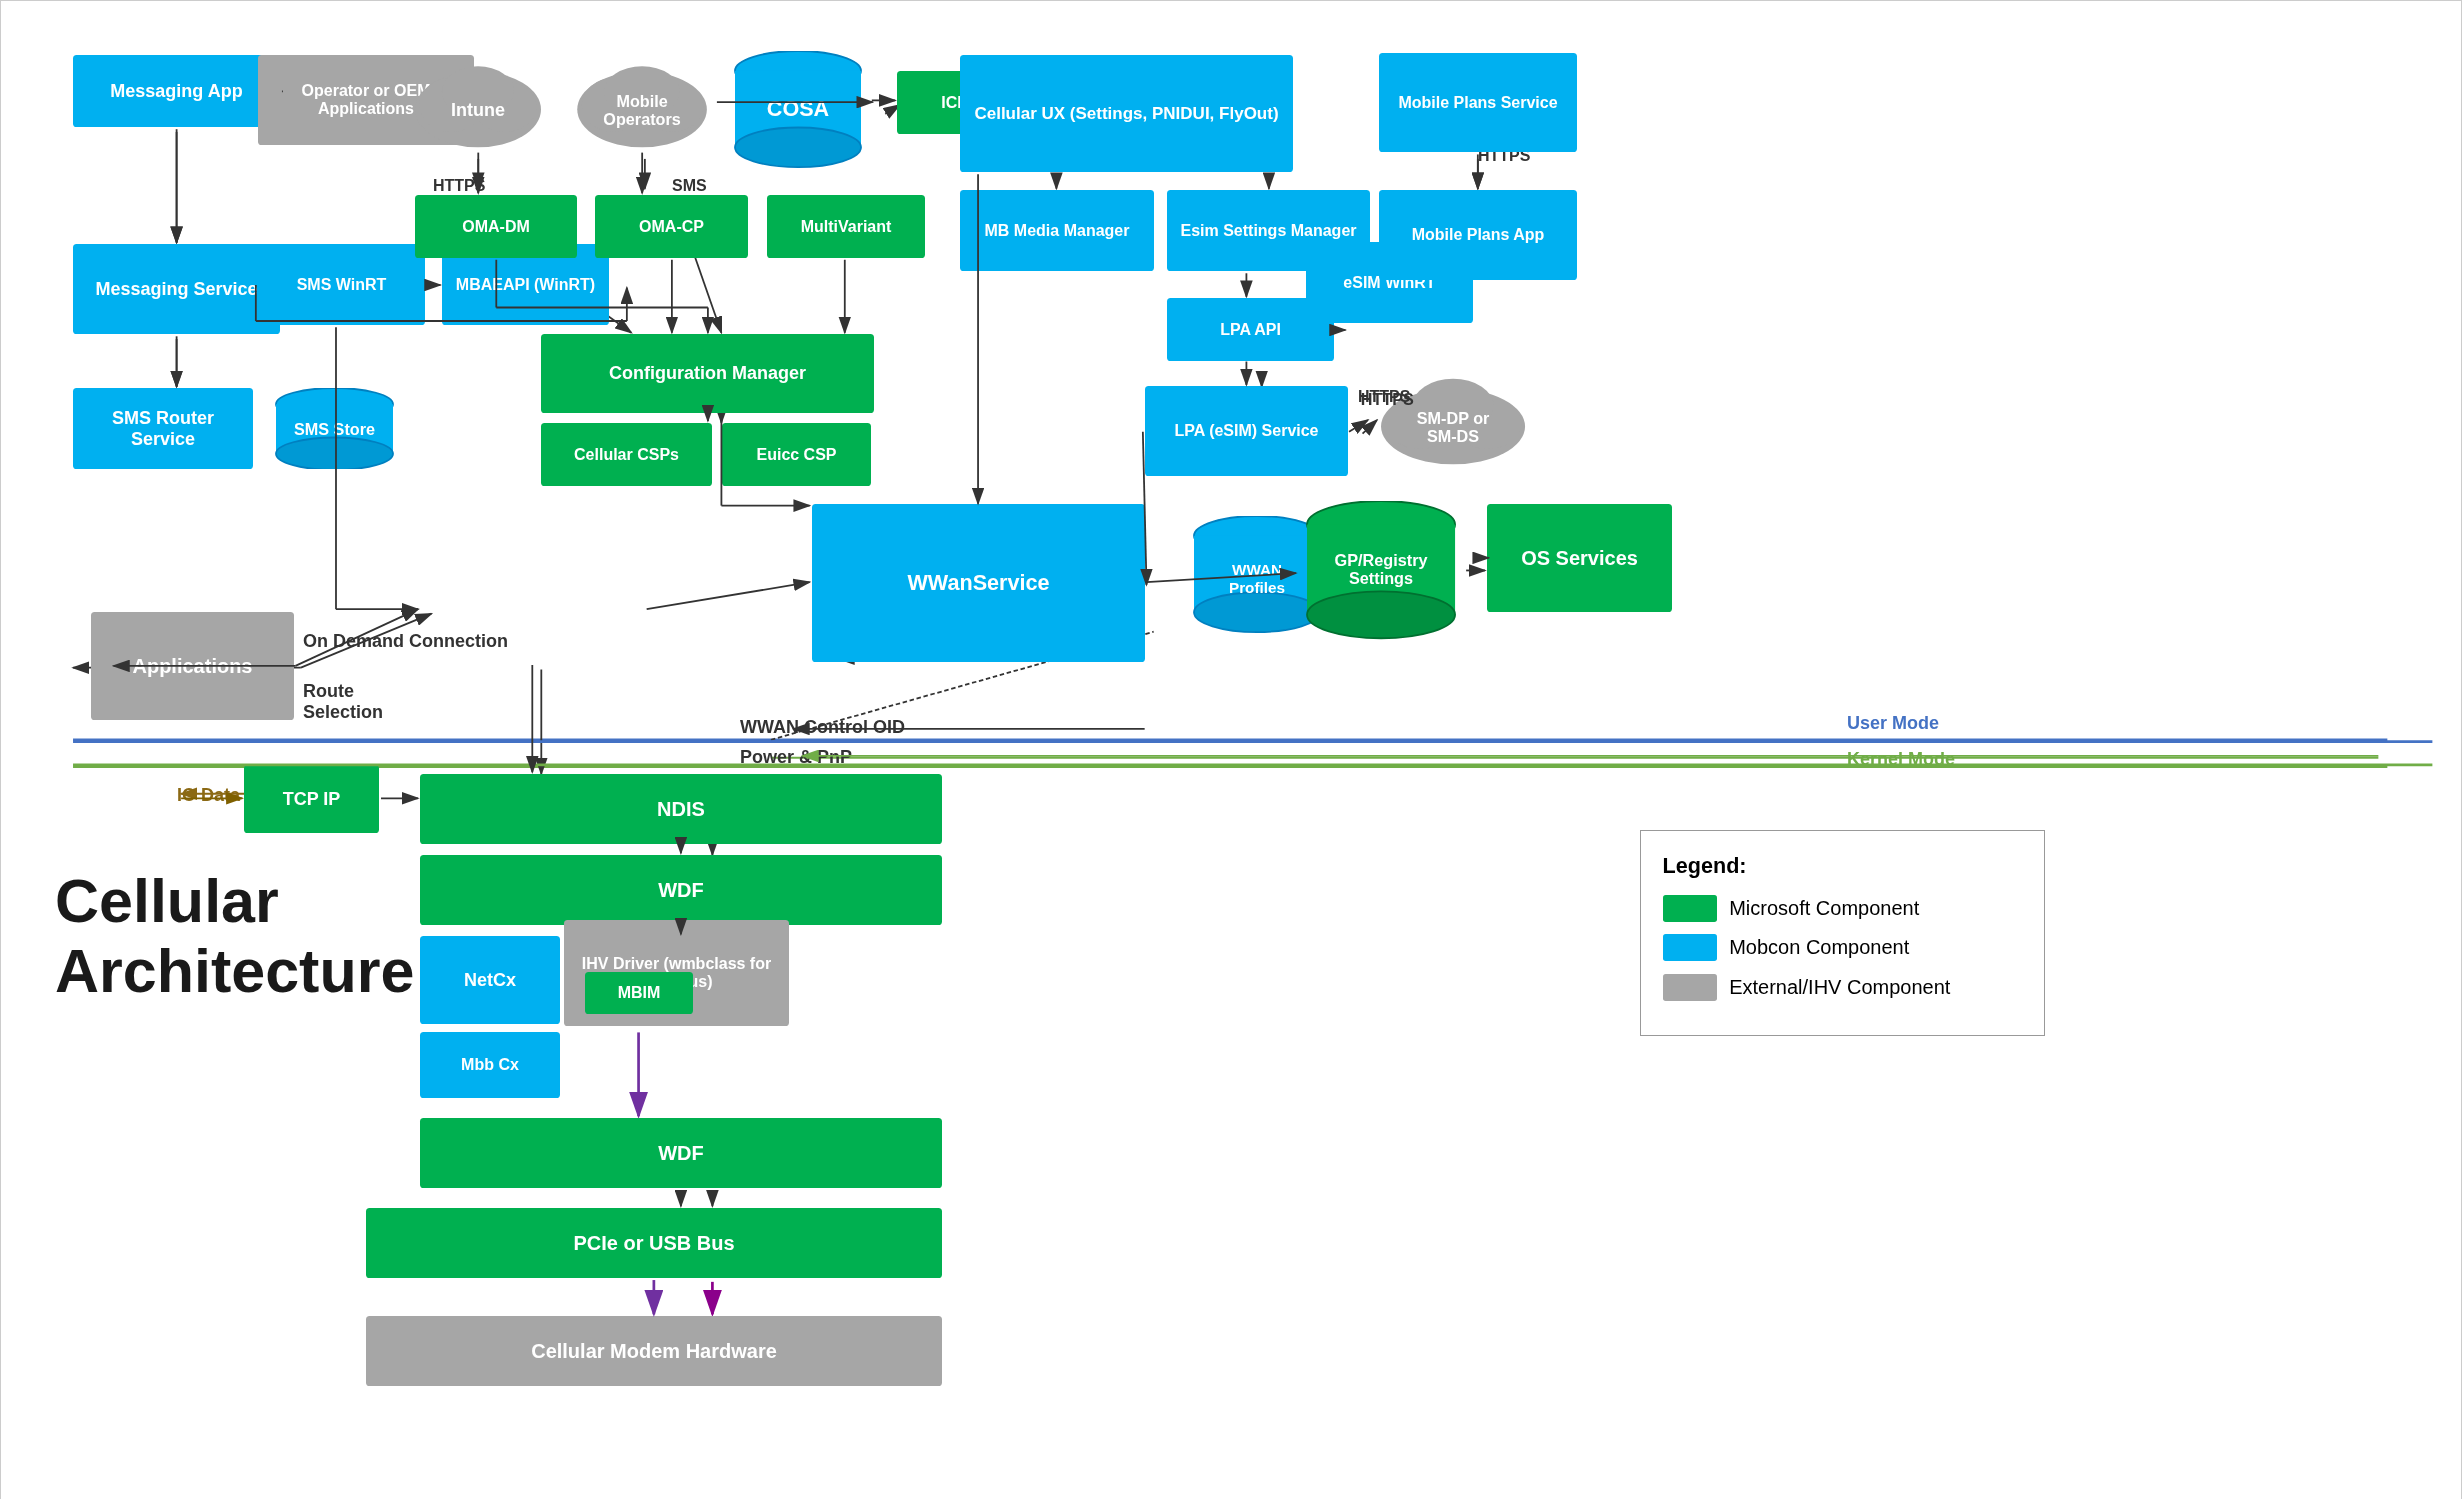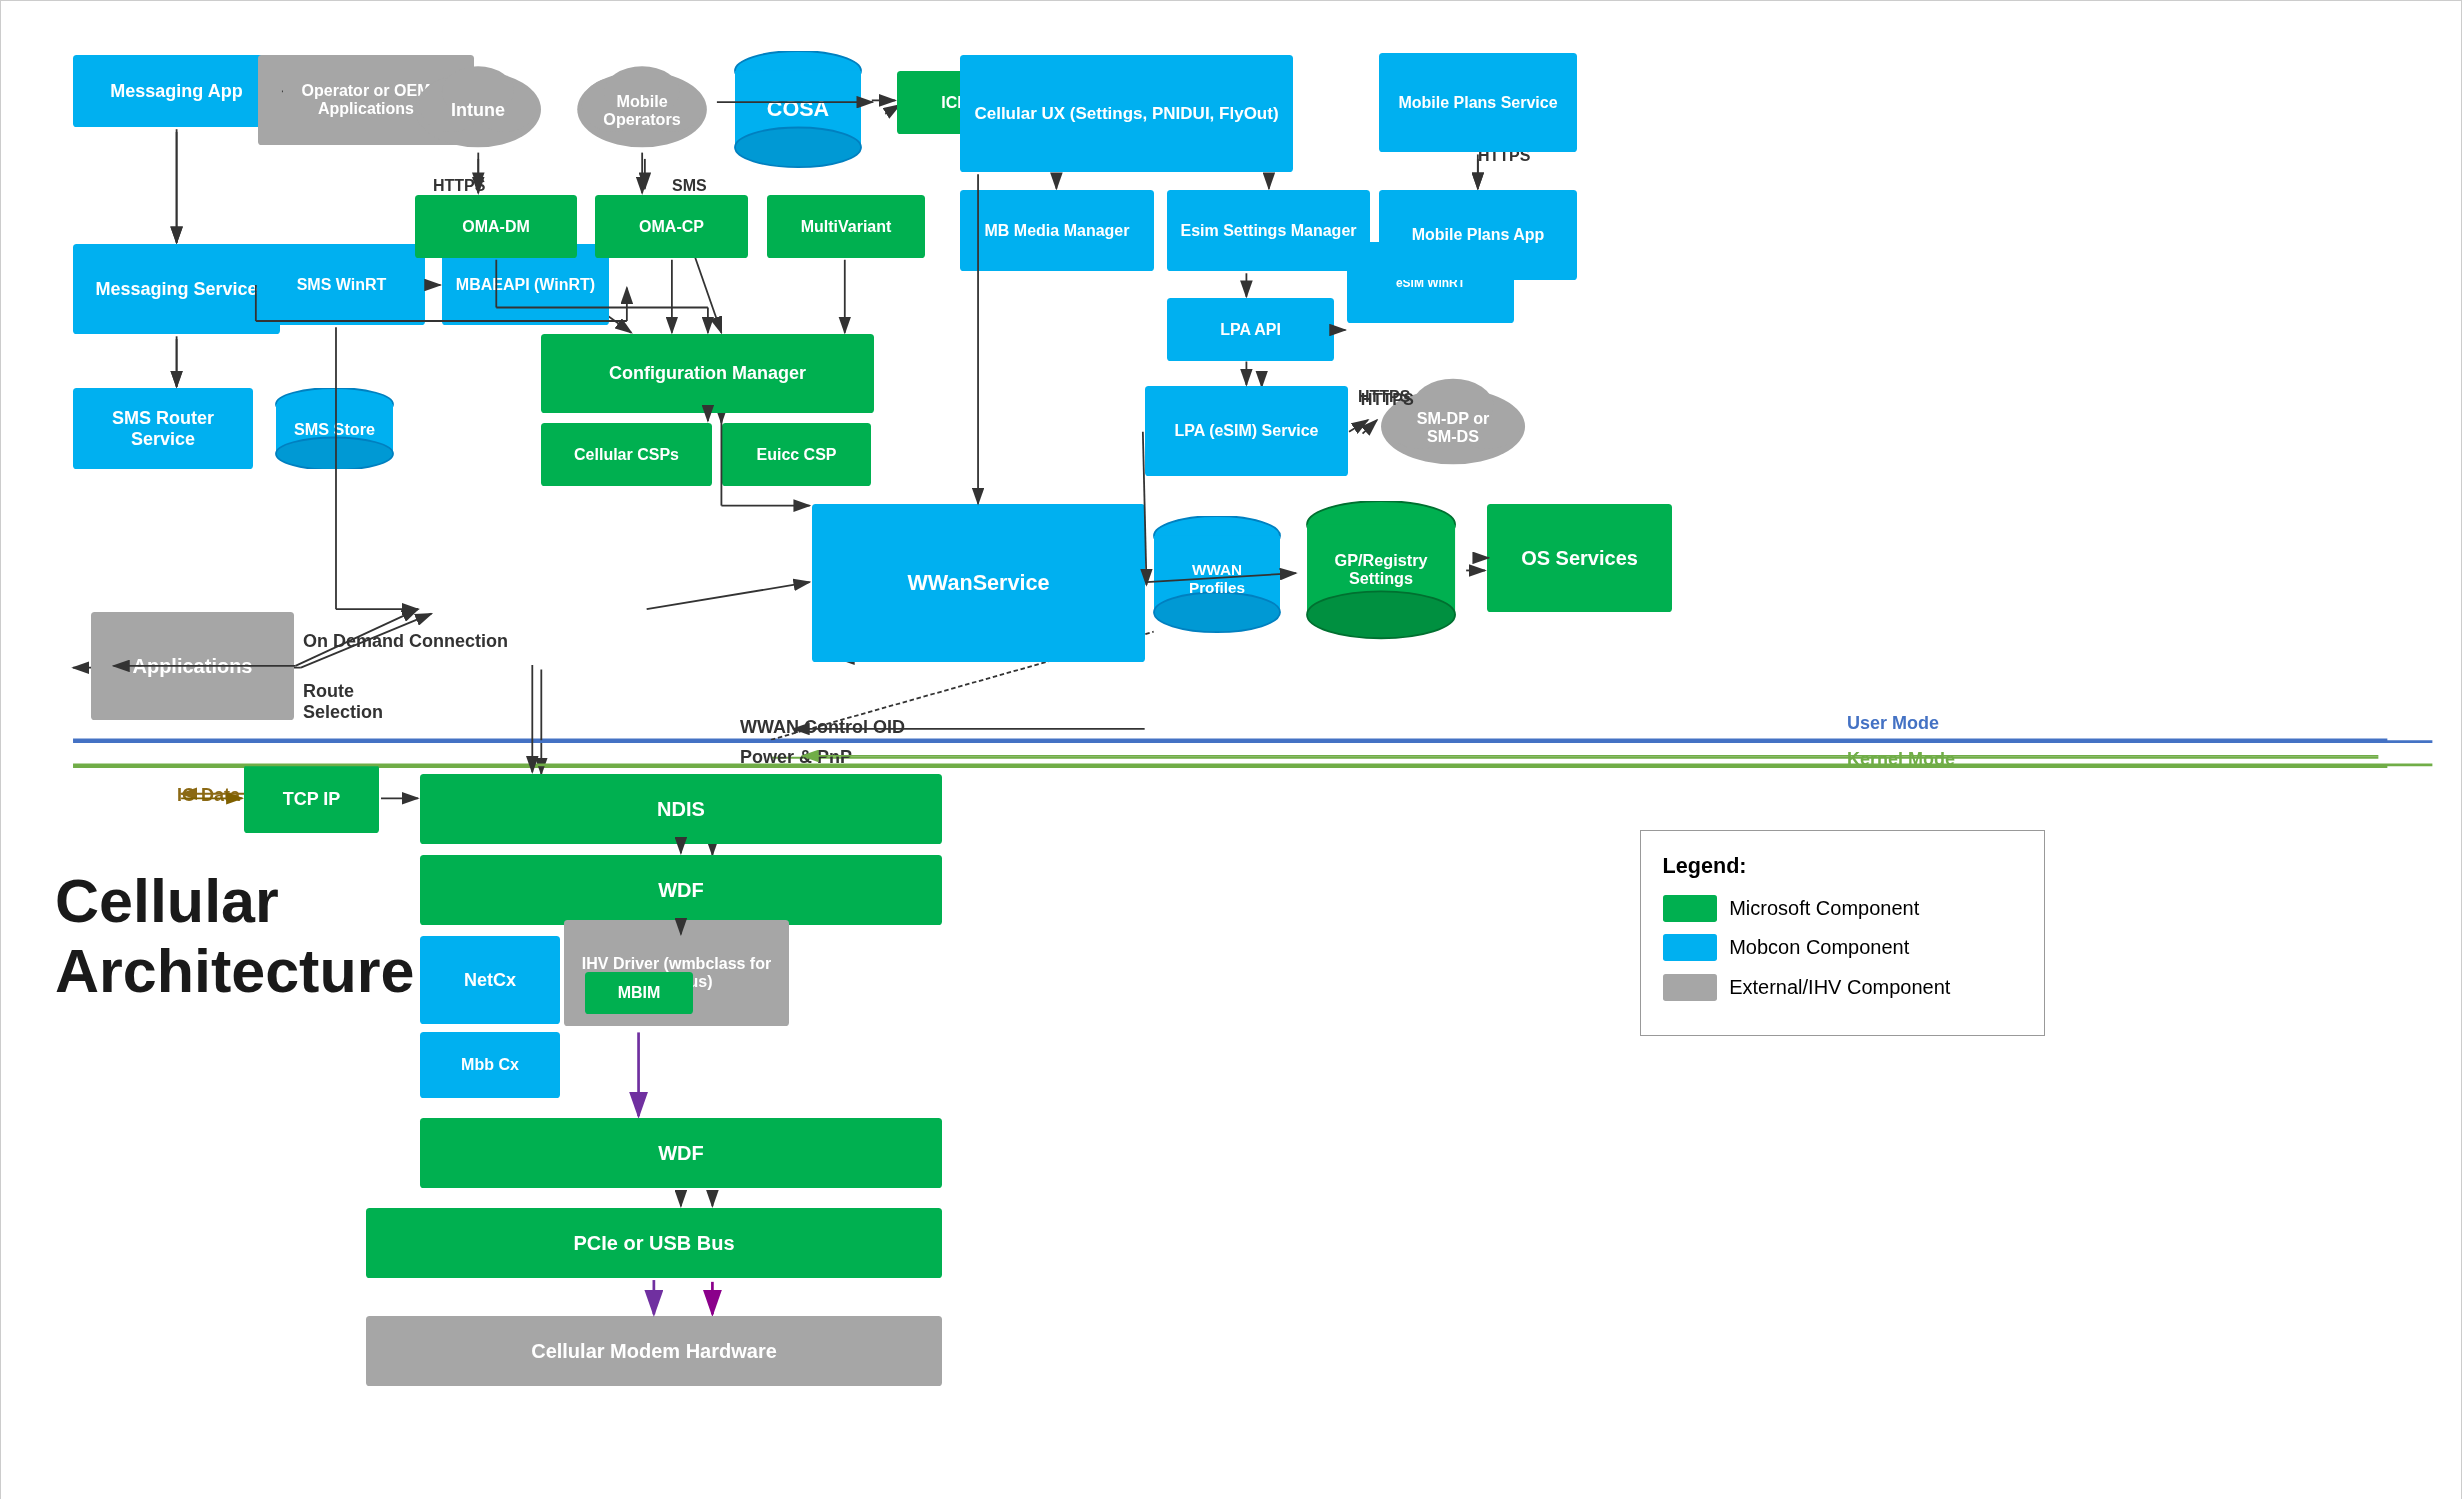--- a/index.html
+++ b/index.html
@@ -255,21 +255,21 @@
   </div>
 
   <div class="node node-blue" style="left:1166px;top:189px;width:203px;height:81px;font-size:16px;">
     <span>Esim Settings Manager</span>
   </div>
 
   <div class="node node-blue" style="left:1166px;top:297px;width:167px;height:63px;font-size:16px;">
     <span>LPA API</span>
   </div>
 
-  <div class="node node-blue" style="left:1346px;top:241px;width:167px;height:81px;font-size:12px;">
+  <div class="node node-blue" style="left:1305px;top:241px;width:167px;height:81px;font-size:16px;">
     <span>eSIM WinRT</span>
   </div>
 
   <div class="node node-blue" style="left:1144px;top:385px;width:203px;height:90px;font-size:16px;">
     <span>LPA (eSIM) Service</span>
   </div>
 
   <div class="label-text" style="left:1477px;top:146px;font-size:16px;font-weight:bold;">
     HTTPS
   </div>
@@ -290,21 +290,21 @@
       <ellipse cx="92" cy="42" rx="45" ry="30" fill="#a6a6a6"></ellipse>
       <text x="92" y="62" text-anchor="middle" fill="white" font-size="18" font-weight="bold">SM-DP or</text>
       <text x="92" y="82" text-anchor="middle" fill="white" font-size="18" font-weight="bold">SM-DS</text>
     </svg>
   </div>
 
   <div class="node" style="left:811px;top:503px;width:333px;height:158px;font-size:21.6px;background:#00b0f0;color:white;border-radius:3.6px;">
     <span>WWanService</span>
   </div>
 
-  <div style="position:absolute;left:1144px;top:515px;width:144px;height:117px;">
+  <div style="position:absolute;left:1144px;top:515px;width:144px;height:117px;padding-left:40px;">
     <svg width="144" height="117" viewBox="0 0 160 130">
       <ellipse cx="80" cy="22" rx="70" ry="22" fill="#00b0f0" stroke="#0080c0" stroke-width="2"></ellipse>
       <rect x="10" y="22" width="140" height="85" fill="#00b0f0"></rect>
       <ellipse cx="80" cy="107" rx="70" ry="22" fill="#0099d4" stroke="#0080c0" stroke-width="2"></ellipse>
       <text x="80" y="65" text-anchor="middle" fill="white" font-size="17" font-weight="bold">WWAN</text>
       <text x="80" y="85" text-anchor="middle" fill="white" font-size="17" font-weight="bold">Profiles</text>
     </svg>
   </div>
 
   <div style="position:absolute;left:1297px;top:500px;width:167px;height:140px;">

